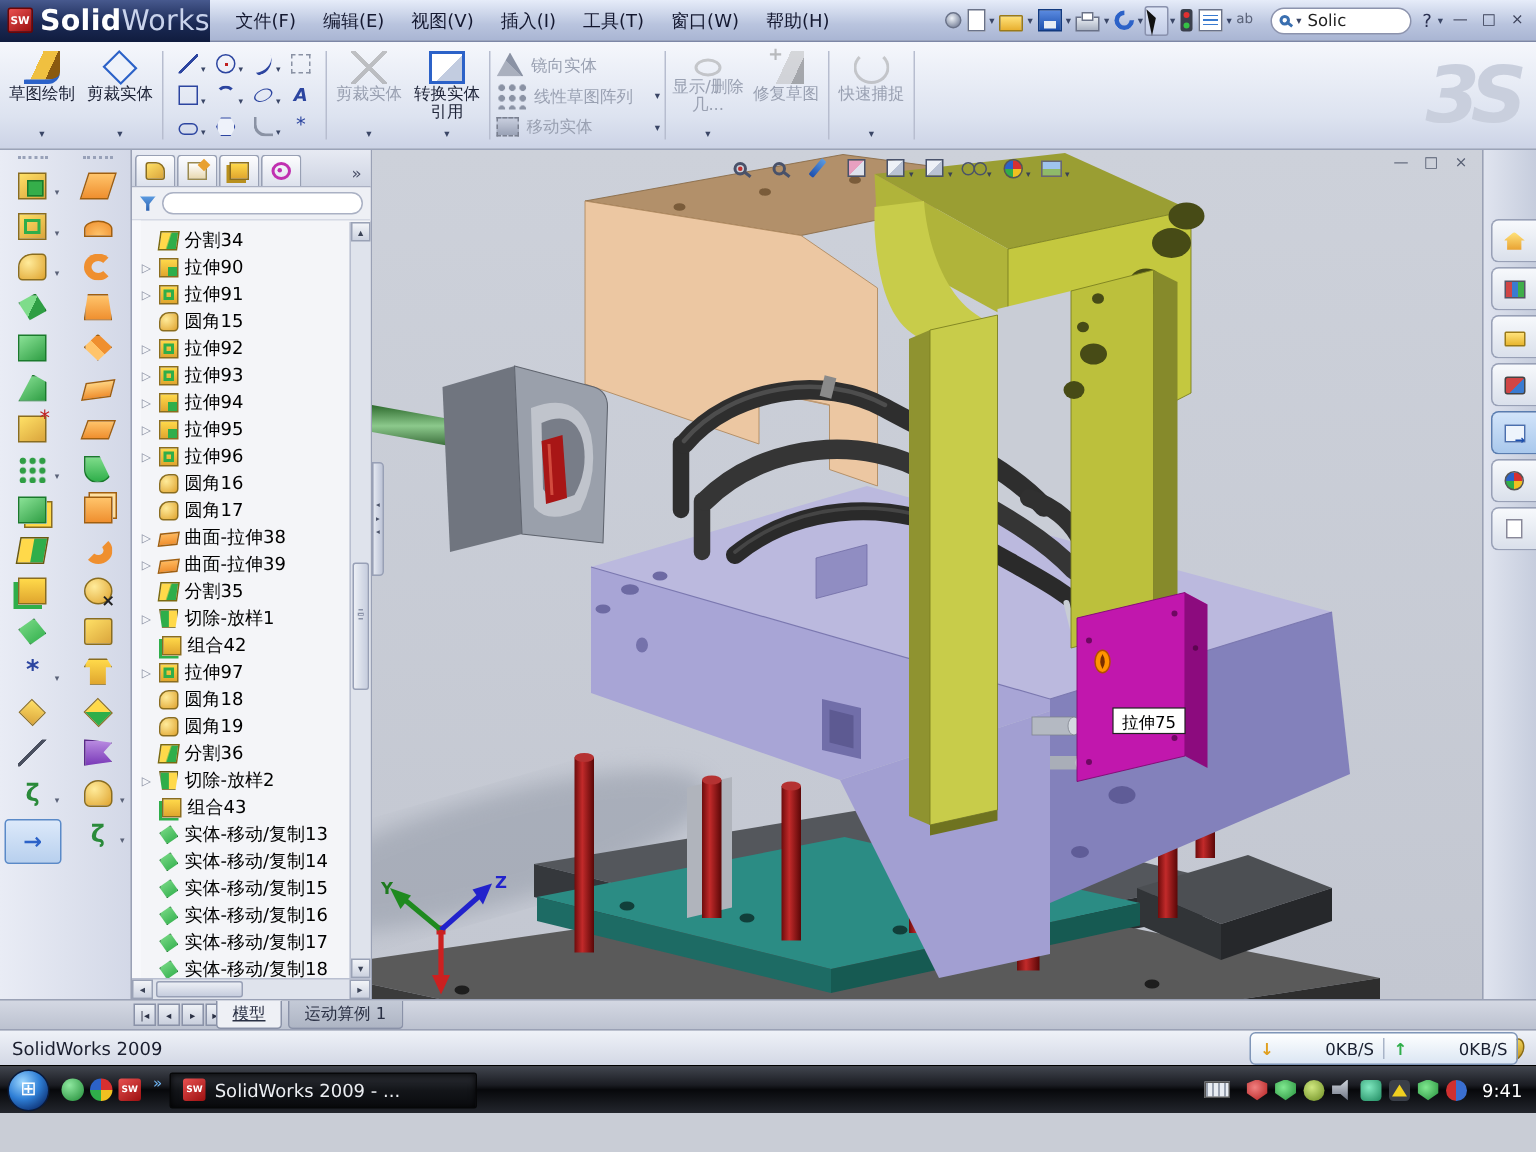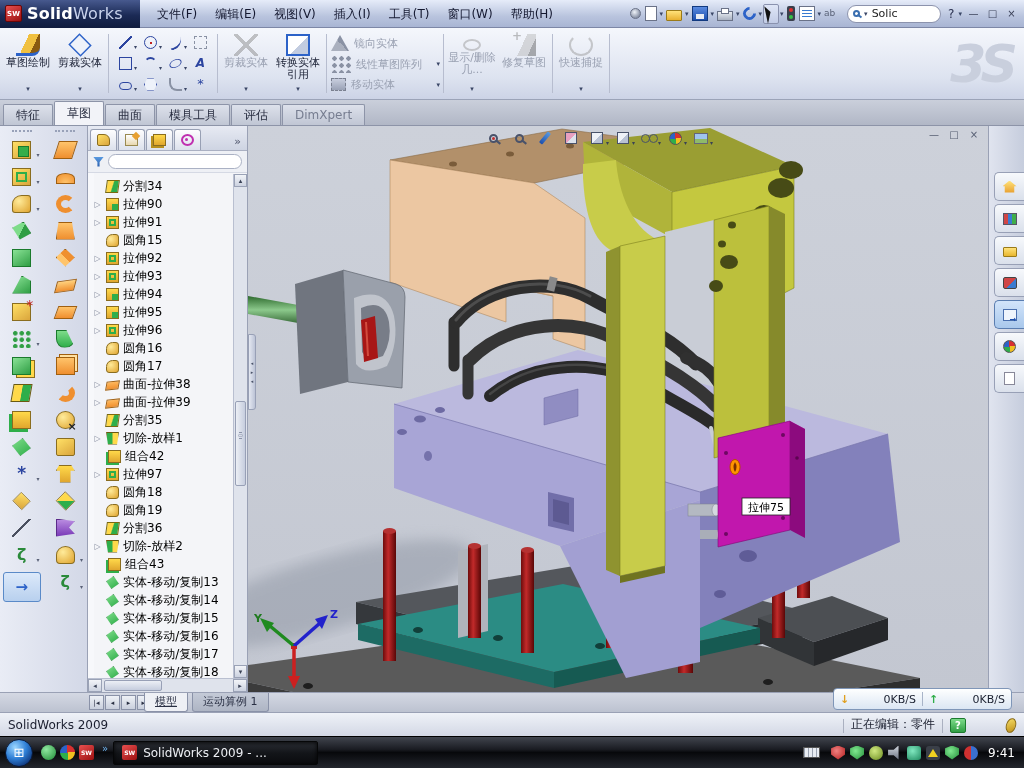--- a/index.html
+++ b/index.html
@@ -3,21 +3,21 @@
 <meta charset="utf-8">
 <style>
 *{margin:0;padding:0;box-sizing:border-box}
 html,body{width:1024px;height:768px;overflow:hidden;font-family:"DejaVu Sans","Liberation Sans",sans-serif}
 .app{position:relative;width:1024px;height:768px;background:#c9cdd6}
 
 
 .titlebar{height:28px;display:flex;align-items:center;background:linear-gradient(#e6ecf9,#b9c4de 60%,#a9b5d3);border-bottom:1px solid #7d87a6}
 .logo-block{width:140px;height:28px;background:linear-gradient(#47598e,#1b2a55 55%,#101c3e);display:flex;align-items:center;gap:5px;padding-left:5px;flex:none}
 .sw-cube{width:17px;height:17px;background:linear-gradient(145deg,#e85050,#9c1010);border:1px solid #6b0606;border-radius:2px;color:#fff;font-size:7px;font-weight:bold;display:flex;align-items:center;justify-content:center}
-.logo-text{color:#fff;font-size:16px;letter-spacing:.2px}
+.logo-text{color:#fff;font-size:19px;letter-spacing:.2px}
 .logo-text .lt2{color:#c9d3ec;font-weight:normal}
 .menubar{display:flex;height:100%;align-items:center;margin-left:8px}
 .menu-item{padding:0 9px;font-size:12px;color:#141830;line-height:26px;cursor:default}
 .tb-right{margin-left:auto;display:flex;align-items:center;gap:1px;padding-right:3px}
 .qi{height:20px;display:flex;align-items:center;justify-content:center;padding:0 2px;position:relative}
 .dd8{font-size:7px;color:#3a4666;padding:0 1px}
 .ic16{width:16px;height:15px;position:relative;flex:none}
 .qi-pin-icon .ic16{background:radial-gradient(circle at 40% 35%,#eef2f8,#8a93a8 70%);border-radius:50%;width:11px;height:11px;border:1px solid #6a7288}
 .qi-new-file-icon .ic16{background:#fff;border:1px solid #6a7288;width:12px;height:15px}
 .qi-open-file-icon .ic16{background:linear-gradient(#ffe27a,#e8b030);border:1px solid #9a7a18;height:11px;margin-top:4px;border-radius:1px}
@@ -428,28 +428,20 @@
       </div>
       <div class="tsep"></div>
       <div class="tbtn dis">
         <div class="ticon ti-snaps"></div>
         <div>快速捕捉</div>
         <span class="dd8">▾</span>
       </div>
       <div class="tsep"></div>
     </div>
 
-  <div class="tabrow" id="tabrow">
-      <div class="ctab">特征</div>
-      <div class="ctab active">草图</div>
-      <div class="ctab">曲面</div>
-      <div class="ctab">模具工具</div>
-      <div class="ctab">评估</div>
-      <div class="ctab gray">DimXpert</div>
-    </div>
 
   <div class="main">
     <div class="strips">
       <div class="strip" id="strip1">
           <div class="grip"></div>
           <div class="sitem">
             <span class="sic i-gold fxg"></span>
             <span class="dd8">▾</span>
           </div>
           <div class="sitem">

